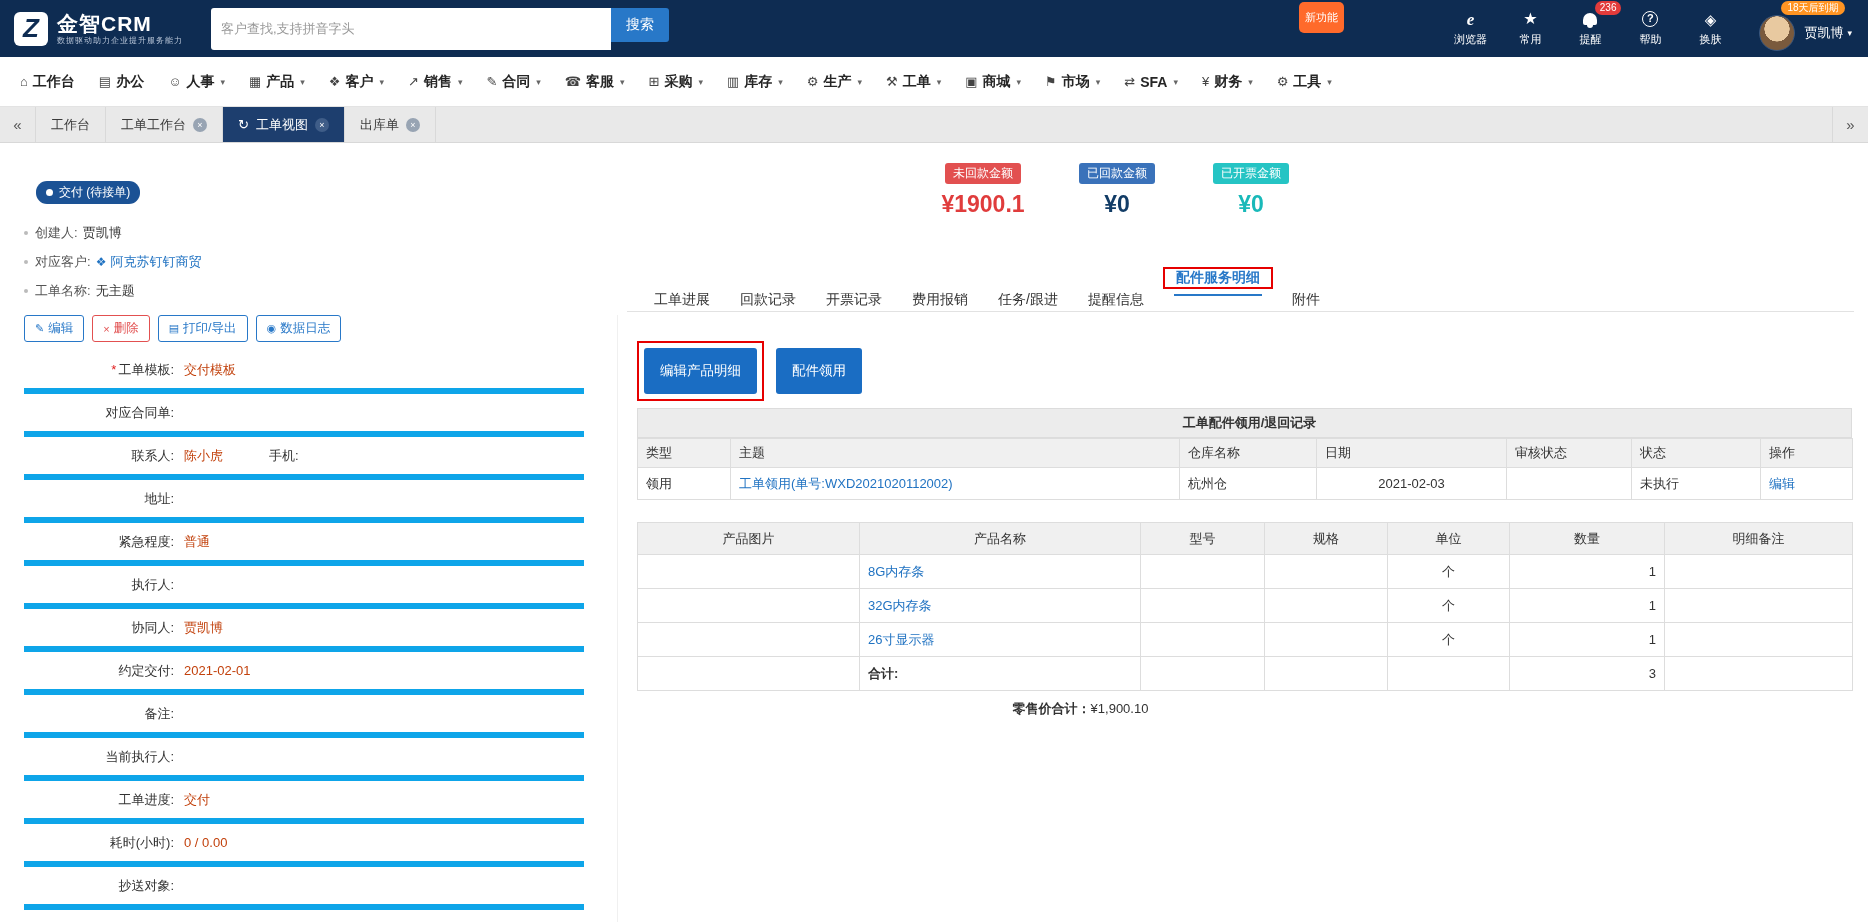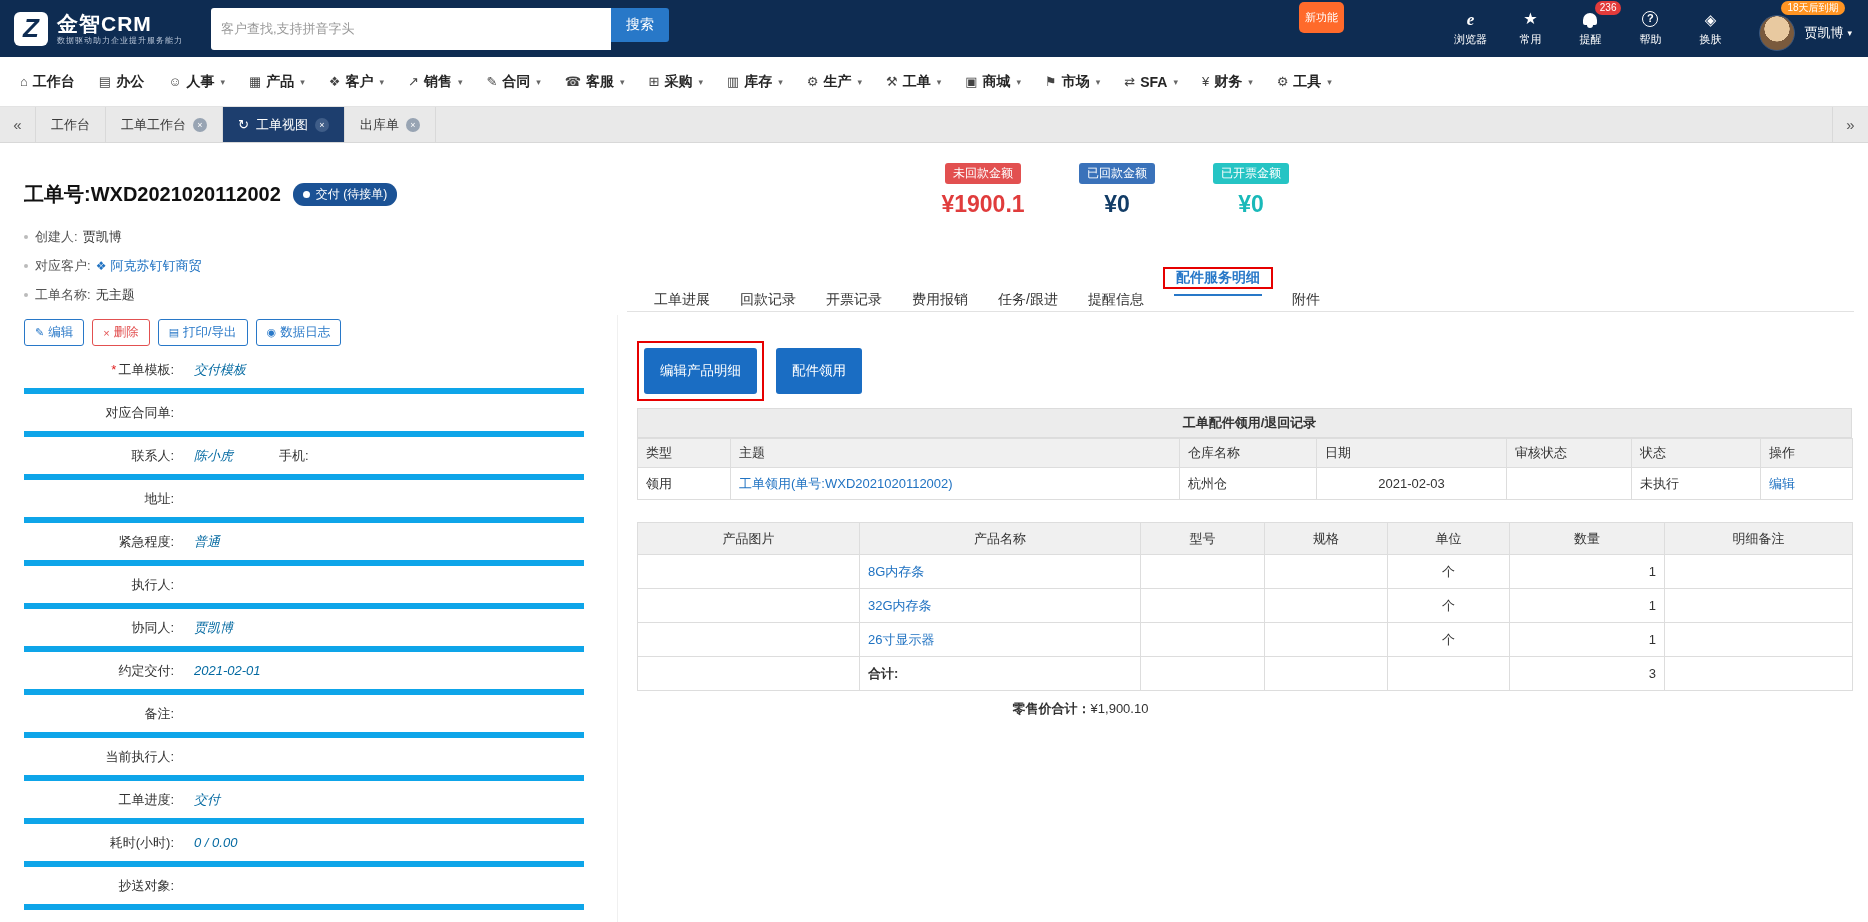--- a/index.html
+++ b/index.html
@@ -85,21 +85,21 @@
 
   .detail-tabs{position:absolute;left:652px;top:124px;display:flex;align-items:flex-start;gap:26px;}
   .dtab{padding:24px 2px 9px;font-size:14px;color:#333;cursor:pointer;white-space:nowrap;}
   .dtab.active{color:#2878c8;font-weight:600;border-bottom:2px solid #2878c8;}
   .red-wrap-tab{border:2px solid #e60000;padding:0 9px;margin:0 -9px;}
 
   .left-form{position:absolute;left:24px;top:208px;width:560px;}
   .field-row{height:43px;display:flex;align-items:center;border-bottom:6px solid #0ea5e9;font-size:13px;}
   .f-label{width:150px;text-align:right;color:#333;flex-shrink:0;}
   .req{color:#e02020;margin-right:2px;font-style:normal;}
-  .f-value{margin-left:20px;color:#0369a1;font-style:italic;}
+  .f-value{margin-left:10px;color:#c2410c;}
   .f-extra{margin-left:46px;color:#333;}
 
   .right-panel{position:absolute;left:637px;top:204px;width:1215px;}
   .panel-actions{display:flex;align-items:center;margin-bottom:13px;height:48px;}
   .red-wrap-btn{border:2px solid #e60000;padding:5px;margin-right:12px;display:inline-block;}
   .btn-primary{height:46px;padding:0 16px;background:#1a6dc3;color:#fff;border:none;border-radius:3px;font-size:13.5px;cursor:pointer;white-space:nowrap;}
   .section-header{height:30px;line-height:28px;background:#ececec;border:1px solid #dcdcdc;padding-left:10px;font-size:13px;font-weight:700;color:#333;text-align:center;}
   table{width:100%;border-collapse:collapse;font-size:13px;color:#333;table-layout:fixed;}
   th,td{border:1px solid #ddd;padding:0 8px;overflow:hidden;white-space:nowrap;}
   .record-table th{height:29px;background:#f0f0f0;font-weight:400;text-align:left;}
@@ -280,21 +280,20 @@
   <div class="tab-spacer"></div>
   <div class="tab-scroll right">»</div>
 </div>
 
 <div class="content">
   <div class="tabs-rule"></div>
   <div class="vdiv"></div>
 
   <div class="order-head">
     <div class="order-title-row">
-      <span class="order-number">工单号:WXD2021020112002</span>
       <span class="status-pill">
           <span class="pill-dot"></span>
           <span>交付 (待接单)</span>
         </span>
     </div>
     <div class="meta">
       <div class="meta-row">
         <span class="bullet"></span>
         <span class="meta-label">创建人:</span>
         <span class="meta-value">贾凯博</span>

